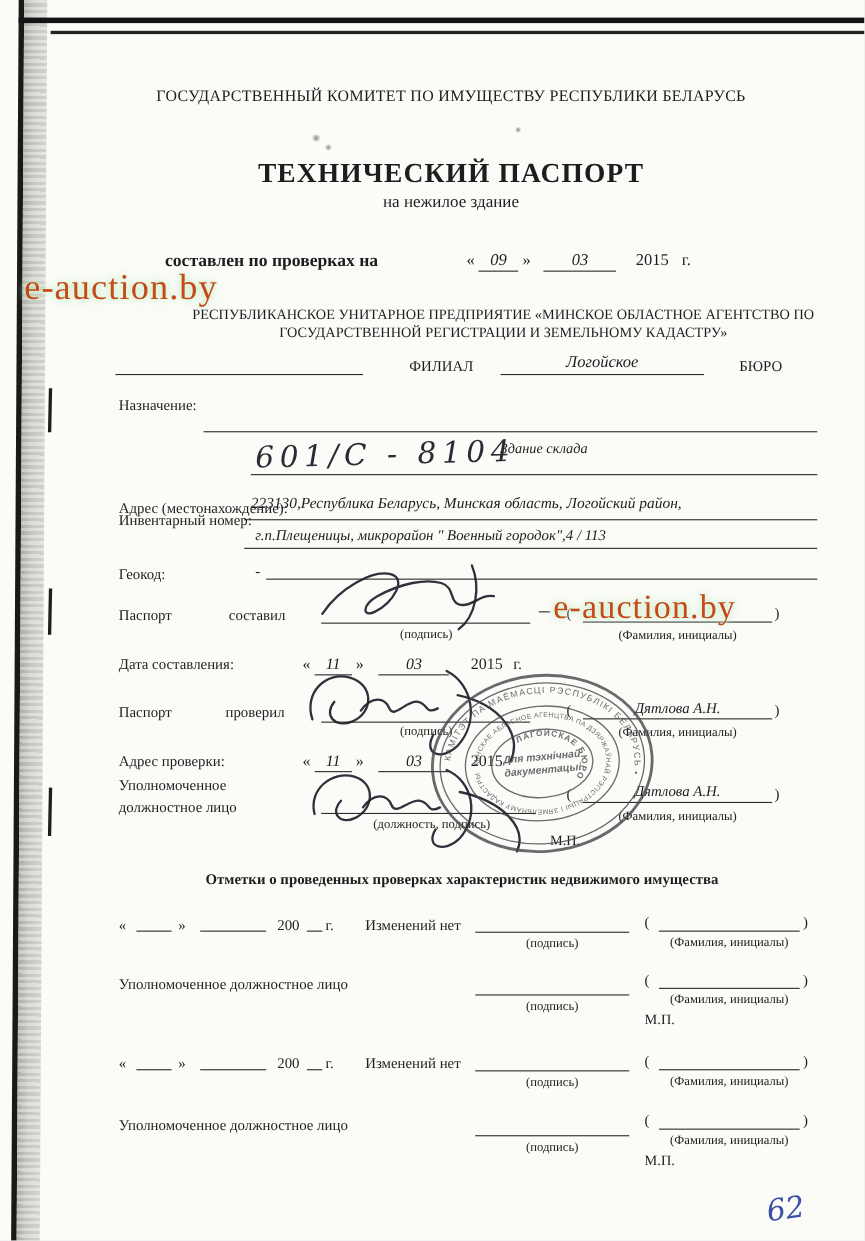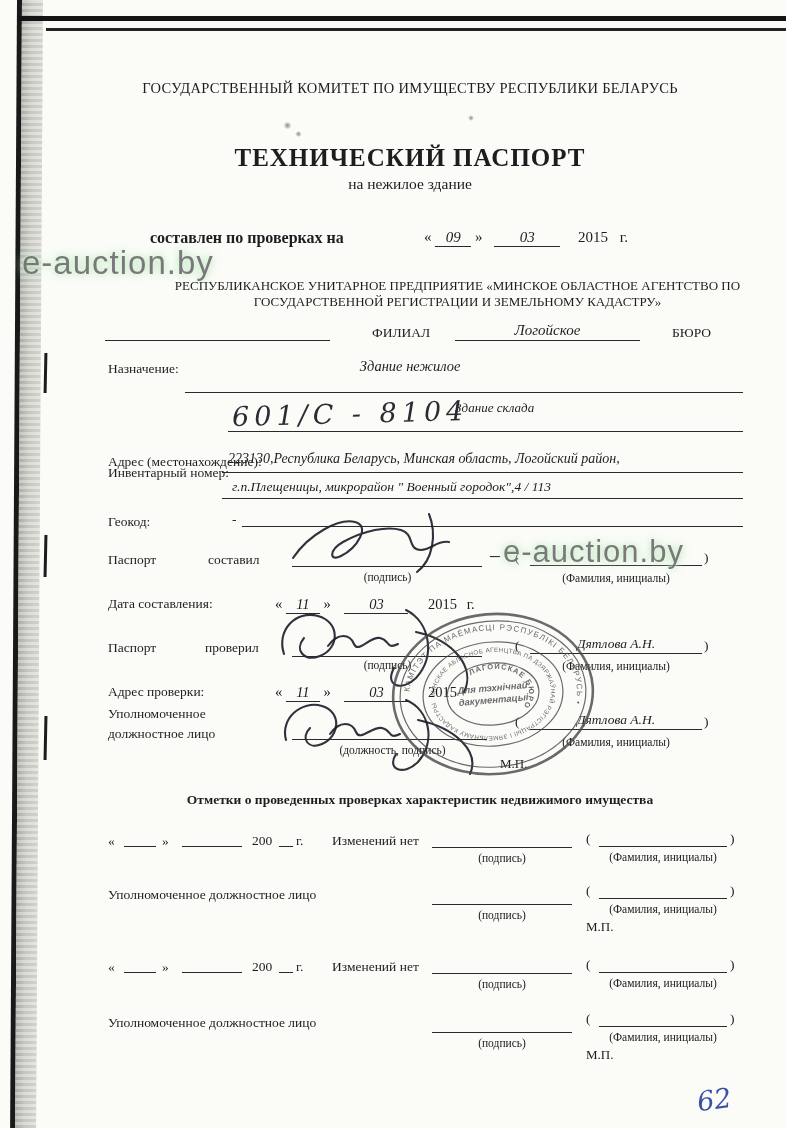--- a/index.html
+++ b/index.html
@@ -15,21 +15,21 @@
   
   .edge-line{left:17px;top:0;width:5px;height:1128px;background:#191919;transform:rotate(.35deg);transform-origin:top left;}
   .gray-band{left:22px;top:0;width:21px;height:1128px;transform:rotate(.35deg);transform-origin:top left;
      background:linear-gradient(to right,#a8a8a2,#c9c9c3 45%,#d9d9d3);opacity:.85;}
   .gray-band:after{content:"";position:absolute;inset:0;background:repeating-linear-gradient(to bottom,rgba(255,255,255,.25) 0 3px,rgba(0,0,0,.06) 3px 6px);}
   .topline1{left:17px;top:16px;width:769px;height:5px;background:#141414;}
   .topline2{left:46px;top:28px;width:740px;height:3px;background:#232323;}
   .staple{left:44px;width:3px;background:#1d1d1d;transform:rotate(1.2deg);}
   .speck{border-radius:50%;background:radial-gradient(circle,#8a8a86 0%,rgba(160,160,156,0) 70%);}
   
-  .wm{font-family:Liberation Sans, sans-serif;color:#737373;letter-spacing:1px;
+  .wm{font-family:Liberation Serif, serif;color:#c2410c;letter-spacing:1px;
       text-shadow:0 0 2px #eaf7ea,0 0 7px #b7e4b7,0 0 12px #c9eec9;opacity:.95;}
   .dval{display:inline-block;text-align:center;border-bottom:1.6px solid #2a2a2c;font-style:italic;padding:0 2px;}
   .hand-inv{font-family:"DejaVu Serif",serif;font-style:italic;font-size:27px;letter-spacing:5px;
       color:#2b2b36;transform:rotate(-1.5deg);white-space:nowrap;}
   .pagenum{font-family:"DejaVu Serif",serif;font-style:italic;font-size:27px;color:#3b51a5;transform:rotate(-8deg);}
   .sig path{fill:none;stroke:#20202c;stroke-width:2.1;stroke-linecap:round;opacity:.92;}
   .stamp{opacity:.8;transform:rotate(-5deg);}
   .stamp ellipse{fill:none;stroke:#47474b;}
   .stamp text{fill:#47474b;font-family:"Liberation Sans","DejaVu Sans",sans-serif;}
 </style>
@@ -67,21 +67,20 @@
 
   <div class="abs t ctr" style="left:150px;top:279px;width:615px;font-size:13px;">РЕСПУБЛИКАНСКОЕ УНИТАРНОЕ ПРЕДПРИЯТИЕ «МИНСКОЕ ОБЛАСТНОЕ АГЕНТСТВО ПО</div>
   <div class="abs t ctr" style="left:150px;top:295px;width:615px;font-size:13px;">ГОСУДАРСТВЕННОЙ РЕГИСТРАЦИИ И ЗЕМЕЛЬНОМУ КАДАСТРУ»</div>
 
   <div class="abs u" style="left:105px;top:326px;width:225px;height:14px;"></div>
   <div class="abs t" style="left:372px;top:325px;">ФИЛИАЛ</div>
   <div class="abs u i ctr" style="left:455px;top:322px;width:185px;height:18px;font-size:15px;">Логойское</div>
   <div class="abs t" style="left:672px;top:325px;">БЮРО</div>
 
   <div class="abs t" style="left:108px;top:361px;">Назначение:</div>
-  <div class="abs i ctr" style="left:300px;top:358px;width:220px;font-size:14.5px;">Здание нежилое</div>
   <div class="abs u" style="left:185px;top:378px;width:558px;height:14px;"></div>
 
   <div class="abs t" style="left:108px;top:417px;margin-top:48px;">Инвентарный номер:</div>
   <div class="abs hand-inv" style="left:232px;top:398px;">601/С - 8104</div>
   <div class="abs i" style="left:455px;top:400px;font-size:13px;">Здание склада</div>
   <div class="abs u" style="left:228px;top:417px;width:515px;height:14px;"></div>
 
   <div class="abs t" style="left:108px;top:454px;">Адрес (местонахождение):</div>
   <div class="abs i" style="left:228px;top:451px;font-size:14px;">223130,Республика Беларусь, Минская область, Логойский район,</div>
   <div class="abs u" style="left:222px;top:458px;width:521px;height:14px;"></div>

